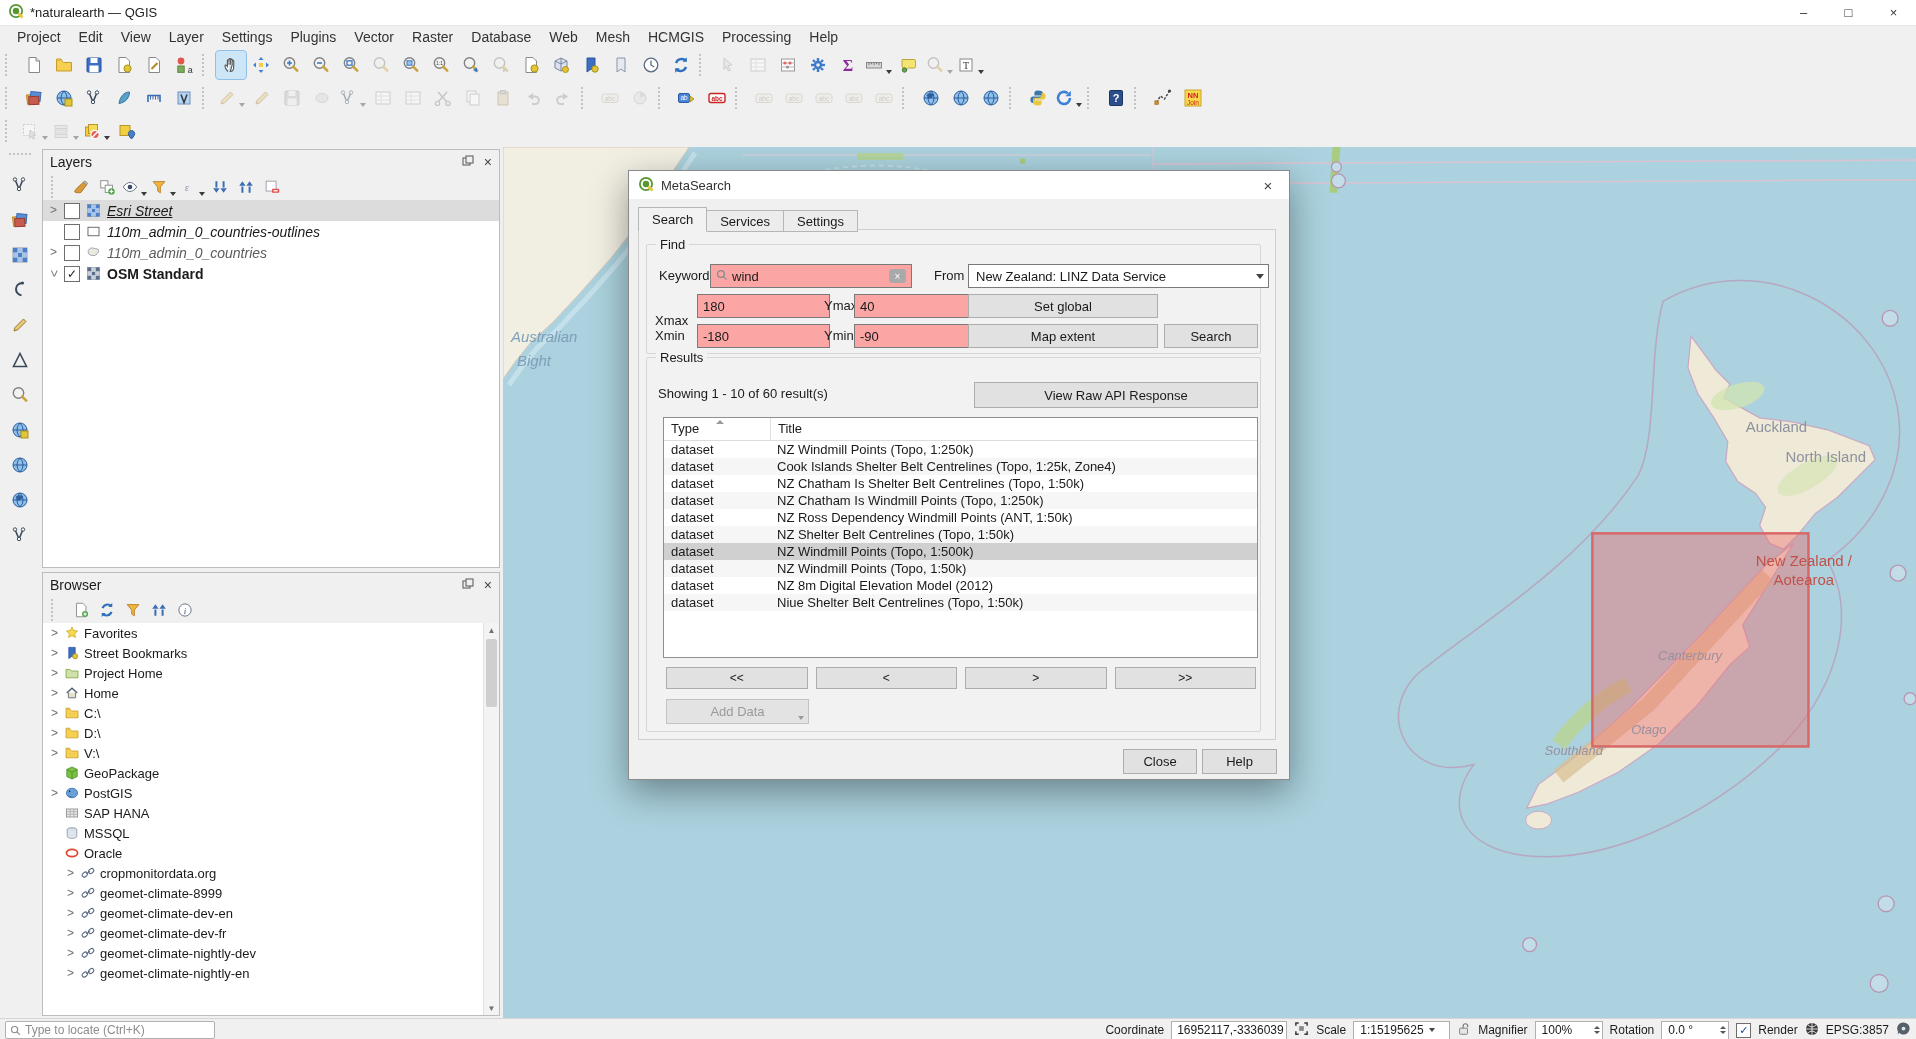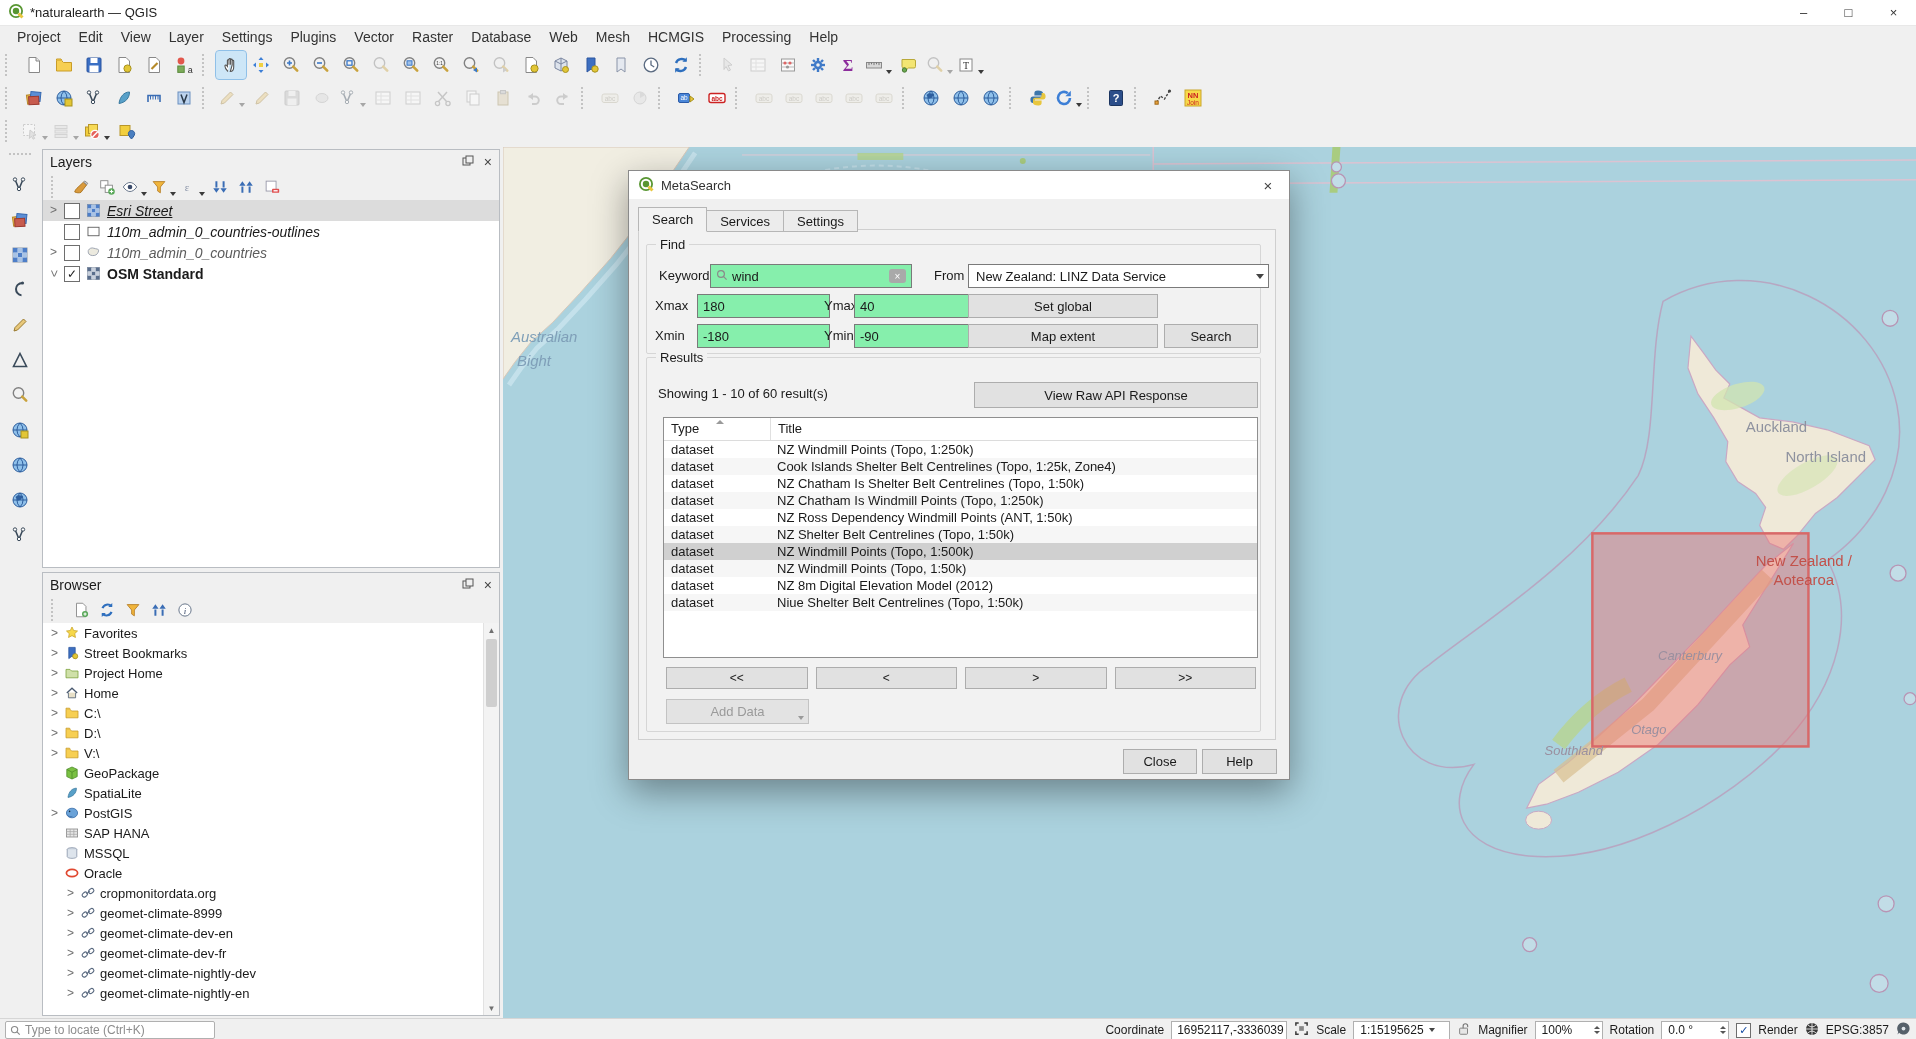--- a/index.html
+++ b/index.html
@@ -61,21 +61,21 @@
   .dlg-title{height:28px;background:#fff;display:flex;align-items:center;padding-left:9px;gap:7px;font-size:13px;color:#333}
   .dlg-close{margin-left:auto;width:42px;height:28px;display:flex;align-items:center;justify-content:center;font-size:15px;color:#444}
   .tabs{position:absolute;left:9px;top:36px;display:flex;z-index:2}
   .tab{height:20px;padding:0 13px;border:1px solid #b6b6b6;background:#ececec;display:flex;align-items:center;
        font-size:13px;margin-right:-1px;margin-top:3px}
   .tab.active{background:#f2f2f2;height:23px;margin-top:0;border-bottom:1px solid #f2f2f2;z-index:3}
   .tabpage{position:absolute;left:9px;top:58px;width:636px;height:509px;border:1px solid #cfcfcf;background:#f2f2f2}
   .group{position:absolute;border:1px solid #d6d6d6;border-radius:2px}
   .group-legend{position:absolute;top:-8px;left:9px;background:#f2f2f2;padding:0 4px;font-size:13px}
   .flabel{position:absolute;font-size:13px;white-space:nowrap}
-  .tinput{position:absolute;height:22px;background:#86efac;border:1px solid #7a7a7a;display:flex;align-items:center;
+  .tinput{position:absolute;height:22px;background:#fca5a5;border:1px solid #7a7a7a;display:flex;align-items:center;
           padding:0 5px;font-size:13px;gap:4px}
   .clearbtn{margin-left:auto;width:17px;height:14px;background:#a9a9a9;border-radius:3px;color:#fff;
             display:flex;align-items:center;justify-content:center;font-size:10px}
   .combo{position:absolute;height:22px;background:#fff;border:1px solid #7a7a7a;display:flex;align-items:center;
          padding:0 4px 0 7px;font-size:13px}
   .combo .carr{margin-left:auto;width:0;height:0;border-left:4px solid transparent;border-right:4px solid transparent;border-top:5px solid #444}
   .btn{background:#e1e1e1;border:1px solid #adadad;display:flex;align-items:center;justify-content:center;
        font-size:13px;position:absolute}
   .btn.disabled{color:#9a9a9a;background:#e3e3e3;border-color:#c3c3c3}
   .results-table{position:absolute;background:#fff;border:1px solid #8f8f8f;overflow:hidden}
@@ -1191,29 +1191,20 @@
             <span class="expander"></span>
             <span style="display: flex;">
               <svg width="16" height="16" viewBox="0 0 20 20">
                 <path d="M10 2.5l6.5 3v9l-6.5 3-6.5-3v-9z" fill="#7ac143" stroke="#4c8c28"></path>
                 <path d="M10 9l6.5-3.5M10 9L3.5 5.5M10 9v8.5" stroke="#4c8c28" fill="none"></path>
               </svg>
             </span>
             <span>GeoPackage</span>
           </div>
           <div class="browser-row" style="padding-left: 6px;">
-            <span class="expander"></span>
-            <span style="display: flex;">
-              <svg width="16" height="16" viewBox="0 0 20 20">
-                <path d="M15.5 4c-5.5 0-9.5 4.5-10.5 11.5 6.5-1 10.5-5.5 10.5-11.5z" fill="#58a0c8" stroke="#3a7aa0"></path>
-              </svg>
-            </span>
-            <span>SpatiaLite</span>
-          </div>
-          <div class="browser-row" style="padding-left: 6px;">
             <span class="expander">&gt;</span>
             <span style="display: flex;">
               <svg width="16" height="16" viewBox="0 0 20 20">
                 <ellipse cx="10" cy="10" rx="7" ry="6" fill="#6aa2d8" stroke="#3a6da8"></ellipse>
                 <circle cx="7" cy="8" r="1" fill="#1a2a3a"></circle>
                 <path d="M4 12.5c2 2 4.5 2.4 6.5 1.8" stroke="#3a6da8" fill="none"></path>
               </svg>
             </span>
             <span>PostGIS</span>
           </div>
@@ -1403,21 +1394,21 @@
                   <line x1="7.6" y1="7.6" x2="10.6" y2="10.6" stroke="#8a8a8a" stroke-width="1.2"></line>
                 </svg></span>
             <span>wind</span>
             <span class="clearbtn">×</span>
           </div>
           <span class="flabel" style="left:287px;top:23px">From</span>
           <div class="combo" style="left:321px;top:19px;width:288px">
             <span>New Zealand: LINZ Data Service</span>
             <span class="carr"></span>
           </div>
-          <span class="flabel" style="left:8px;top:53px">Xmax</span>
+          <span class="flabel" style="left:8px;top:68px">Xmax</span>
           <div class="tinput" style="left:50px;top:49px;width:121px">
               <span>180</span>
             </div>
           <span class="flabel" style="left:177px;top:53px">Ymax</span>
           <div class="tinput" style="left:207px;top:49px;width:110px">
               <span>40</span>
             </div>
           <div class="btn" style="left:321px;top:49px;width:188px;height:22px">Set global</div>
           <span class="flabel" style="left:8px;top:83px">Xmin</span>
           <div class="tinput" style="left:50px;top:79px;width:121px">

